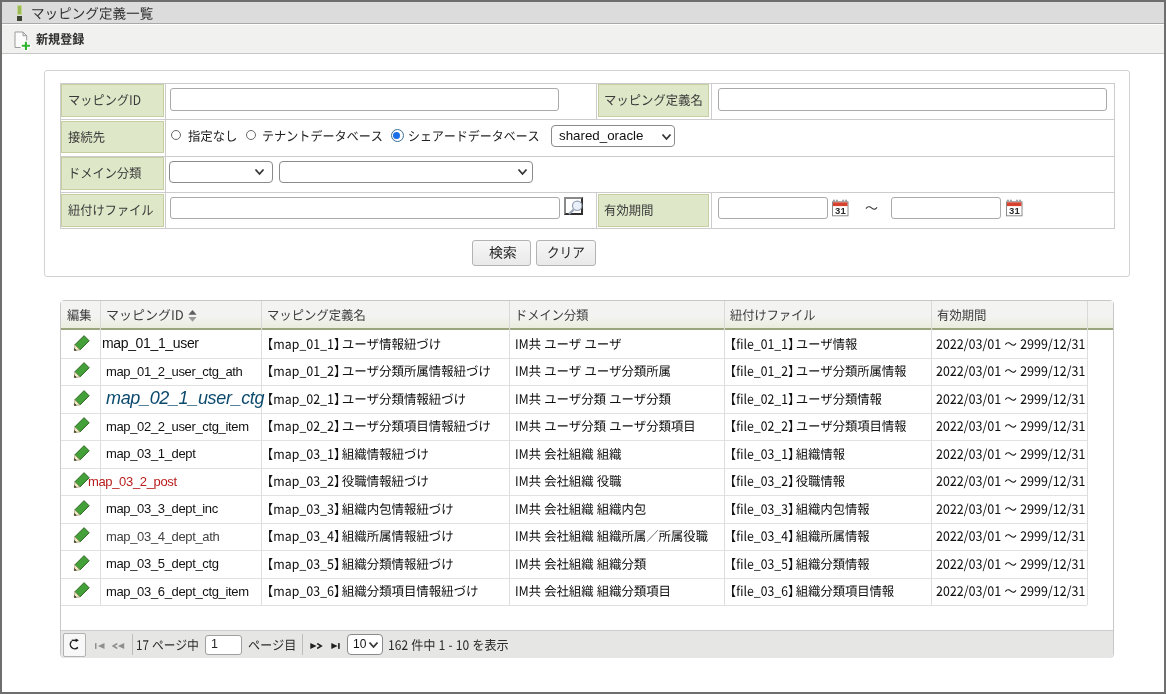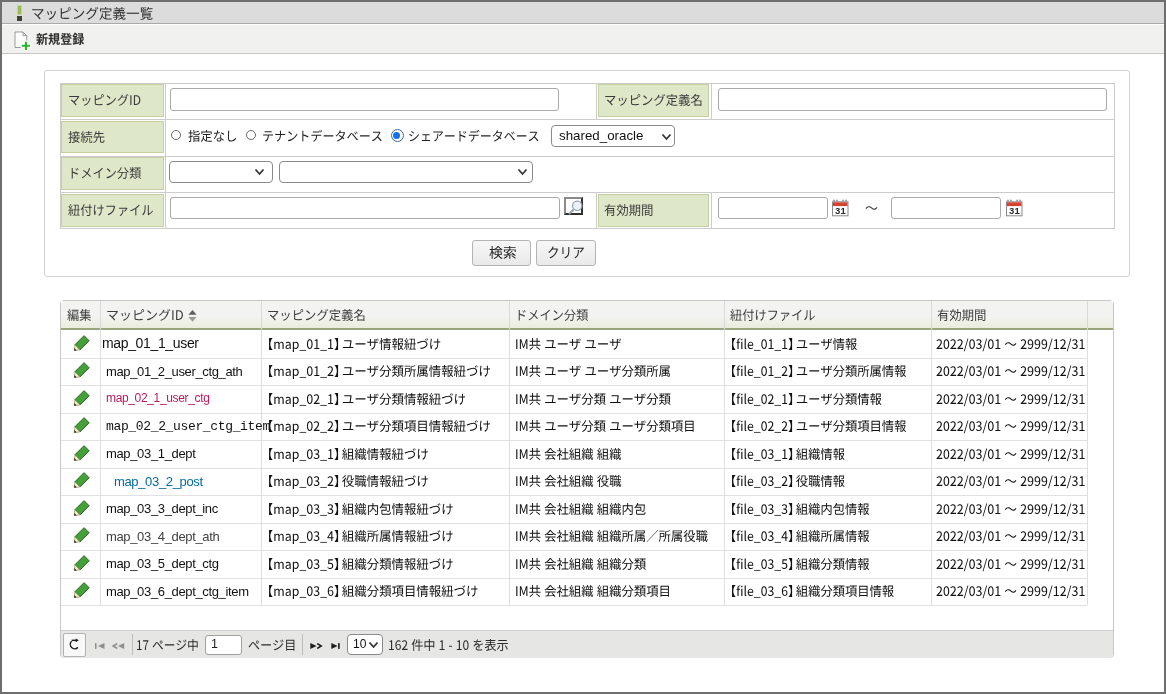--- a/index.html
+++ b/index.html
@@ -593,21 +593,21 @@
       <use href="#g75r" x="10466"></use>
       <use href="#g76r" x="10858"></use>
       <use href="#g61r" x="11413"></use>
     </g>
   </svg>
 <svg style="position:absolute;left:71.5px;top:389.90px" width="19" height="18" viewBox="0 0 19 18">
 <polygon points="12.05,0.65 17.15,5.75 7.96,14.94 2.86,9.84" fill="#44a038" stroke="#2a661f" stroke-width="1"></polygon>
 <polygon points="7.96,14.94 2.86,9.84 2.37,15.43" fill="#f3edcb" stroke="#958e67" stroke-width="0.7"></polygon>
 <polygon points="2.37,15.43 4.27,15.26 2.54,13.53" fill="#39381f" stroke="#39381f" stroke-width="0.6"></polygon>
 </svg>
-<div style="position:absolute;left:106.0px;top:391.36px;font-size:12px;line-height:15.1px;color:#be185d;letter-spacing:-0.35px;">map_02_1_user_ctg</div>
+<div style="position:absolute;left:106.0px;top:391.36px;font-size:18px;line-height:15.1px;color:#0c4a6e;letter-spacing:-0.35px;font-style:italic;">map_02_1_user_ctg</div>
 <svg class="tr " style="left:267.0px;top:391.94px;" width="199.0" height="16" viewBox="0 0 199.0 16">
     <g fill="#111" transform="translate(0,11.90) scale(0.012415,0.013000)">
       <use href="#g55r" x="0"></use>
       <use href="#g56r" x="500"></use>
       <use href="#g57r" x="1426"></use>
       <use href="#g58r" x="1989"></use>
       <use href="#g59r" x="2609"></use>
       <use href="#g60r" x="3168"></use>
       <use href="#g74r" x="3723"></use>
       <use href="#g59r" x="4278"></use>
@@ -687,21 +687,21 @@
       <use href="#g75r" x="10466"></use>
       <use href="#g76r" x="10858"></use>
       <use href="#g61r" x="11413"></use>
     </g>
   </svg>
 <svg style="position:absolute;left:71.5px;top:417.40px" width="19" height="18" viewBox="0 0 19 18">
 <polygon points="12.05,0.65 17.15,5.75 7.96,14.94 2.86,9.84" fill="#44a038" stroke="#2a661f" stroke-width="1"></polygon>
 <polygon points="7.96,14.94 2.86,9.84 2.37,15.43" fill="#f3edcb" stroke="#958e67" stroke-width="0.7"></polygon>
 <polygon points="2.37,15.43 4.27,15.26 2.54,13.53" fill="#39381f" stroke="#39381f" stroke-width="0.6"></polygon>
 </svg>
-<div style="position:absolute;left:106.0px;top:418.86px;font-size:13.00px;line-height:15.1px;color:#111;letter-spacing:-0.35px;font-family:Liberation Mono, monospace;">map_02_2_user_ctg_item</div>
+<div style="position:absolute;left:106.0px;top:418.86px;font-size:13.00px;line-height:15.1px;color:#111;letter-spacing:-0.35px;">map_02_2_user_ctg_item</div>
 <svg class="tr " style="left:267.0px;top:419.44px;" width="223.9" height="16" viewBox="0 0 223.9 16">
     <g fill="#111" transform="translate(0,11.90) scale(0.012415,0.013000)">
       <use href="#g55r" x="0"></use>
       <use href="#g56r" x="500"></use>
       <use href="#g57r" x="1426"></use>
       <use href="#g58r" x="1989"></use>
       <use href="#g59r" x="2609"></use>
       <use href="#g60r" x="3168"></use>
       <use href="#g74r" x="3723"></use>
       <use href="#g59r" x="4278"></use>
@@ -871,21 +871,21 @@
       <use href="#g75r" x="10466"></use>
       <use href="#g76r" x="10858"></use>
       <use href="#g61r" x="11413"></use>
     </g>
   </svg>
 <svg style="position:absolute;left:71.5px;top:472.40px" width="19" height="18" viewBox="0 0 19 18">
 <polygon points="12.05,0.65 17.15,5.75 7.96,14.94 2.86,9.84" fill="#44a038" stroke="#2a661f" stroke-width="1"></polygon>
 <polygon points="7.96,14.94 2.86,9.84 2.37,15.43" fill="#f3edcb" stroke="#958e67" stroke-width="0.7"></polygon>
 <polygon points="2.37,15.43 4.27,15.26 2.54,13.53" fill="#39381f" stroke="#39381f" stroke-width="0.6"></polygon>
 </svg>
-<div style="position:absolute;left:114px;top:473.86px;font-size:13.00px;line-height:15.1px;color:#0369a1;letter-spacing:-0.35px;">map_03_2_post</div>
+<div style="position:absolute;left:88px;top:473.86px;font-size:13.00px;line-height:15.1px;color:#b91c1c;letter-spacing:-0.35px;">map_03_2_post</div>
 <svg class="tr " style="left:267.0px;top:474.44px;" width="161.8" height="16" viewBox="0 0 161.8 16">
     <g fill="#111" transform="translate(0,11.90) scale(0.012415,0.013000)">
       <use href="#g55r" x="0"></use>
       <use href="#g56r" x="500"></use>
       <use href="#g57r" x="1426"></use>
       <use href="#g58r" x="1989"></use>
       <use href="#g59r" x="2609"></use>
       <use href="#g60r" x="3168"></use>
       <use href="#g76r" x="3723"></use>
       <use href="#g59r" x="4278"></use>

